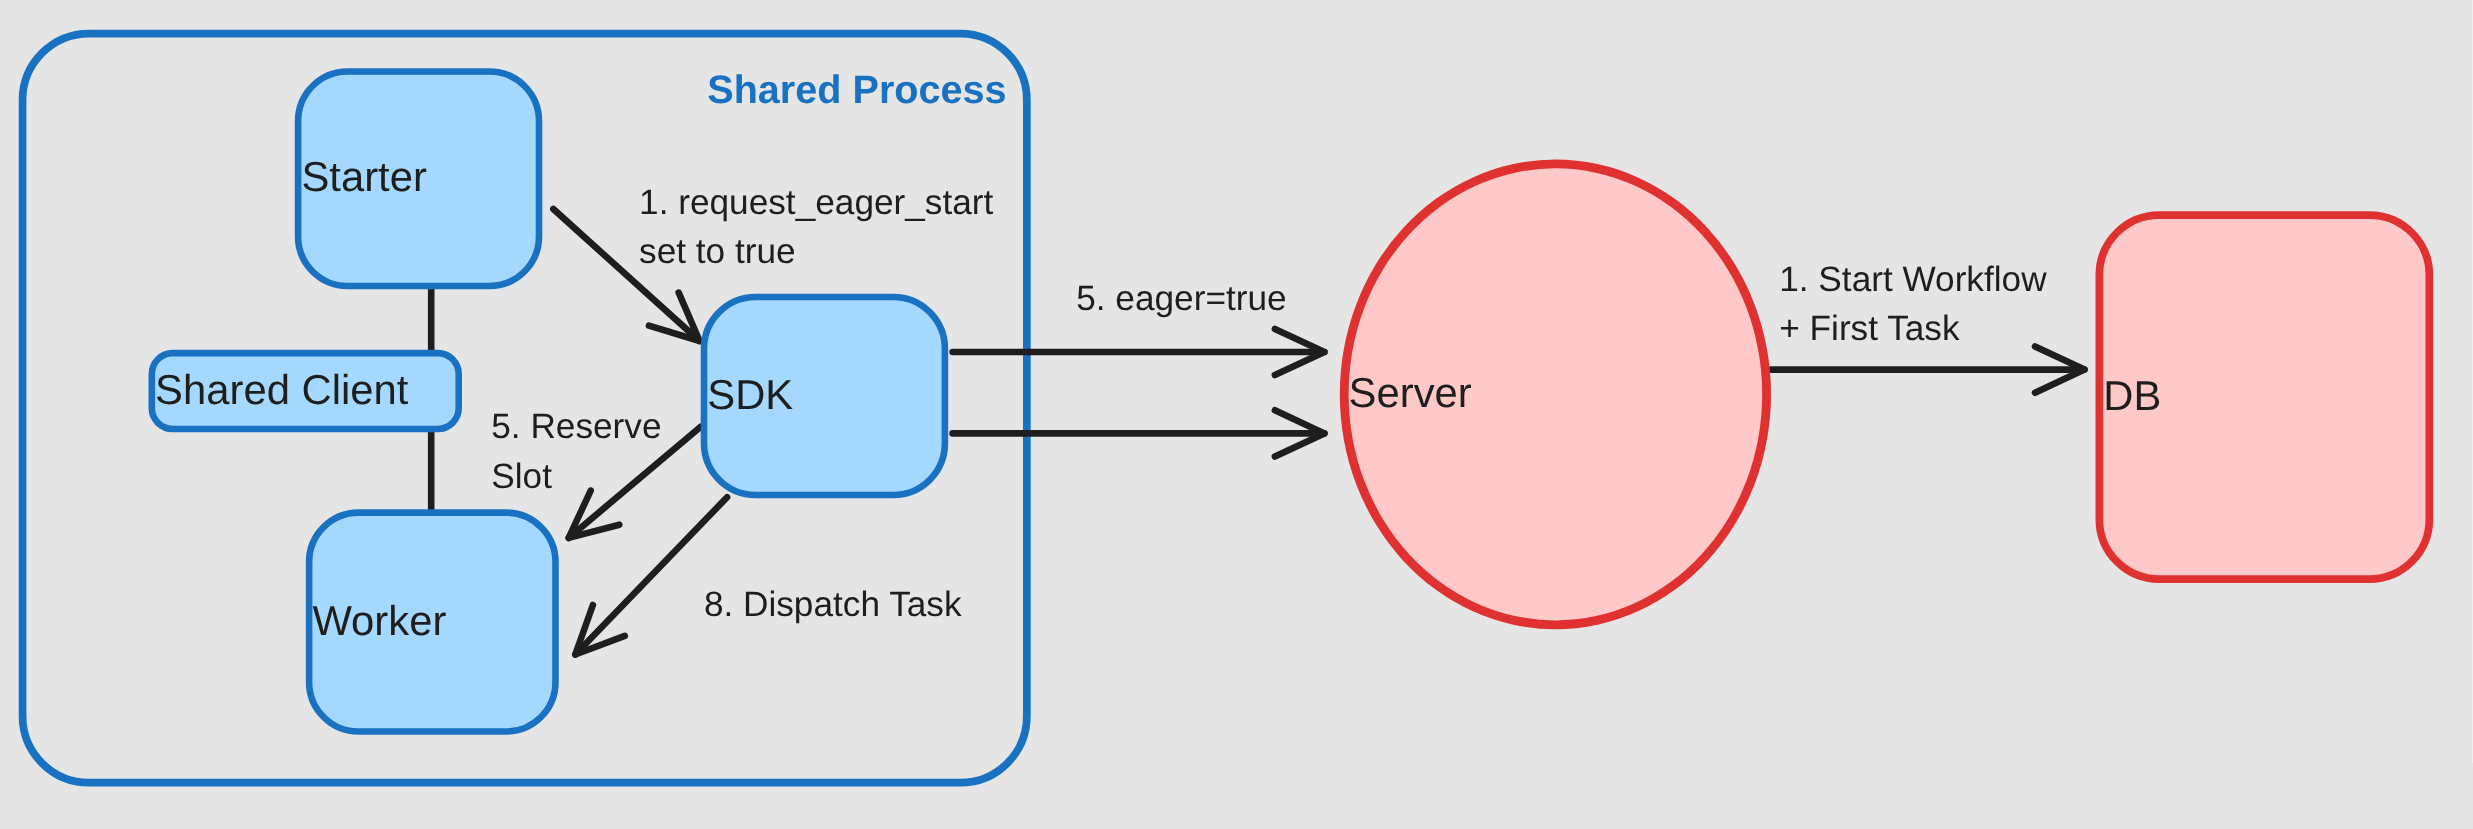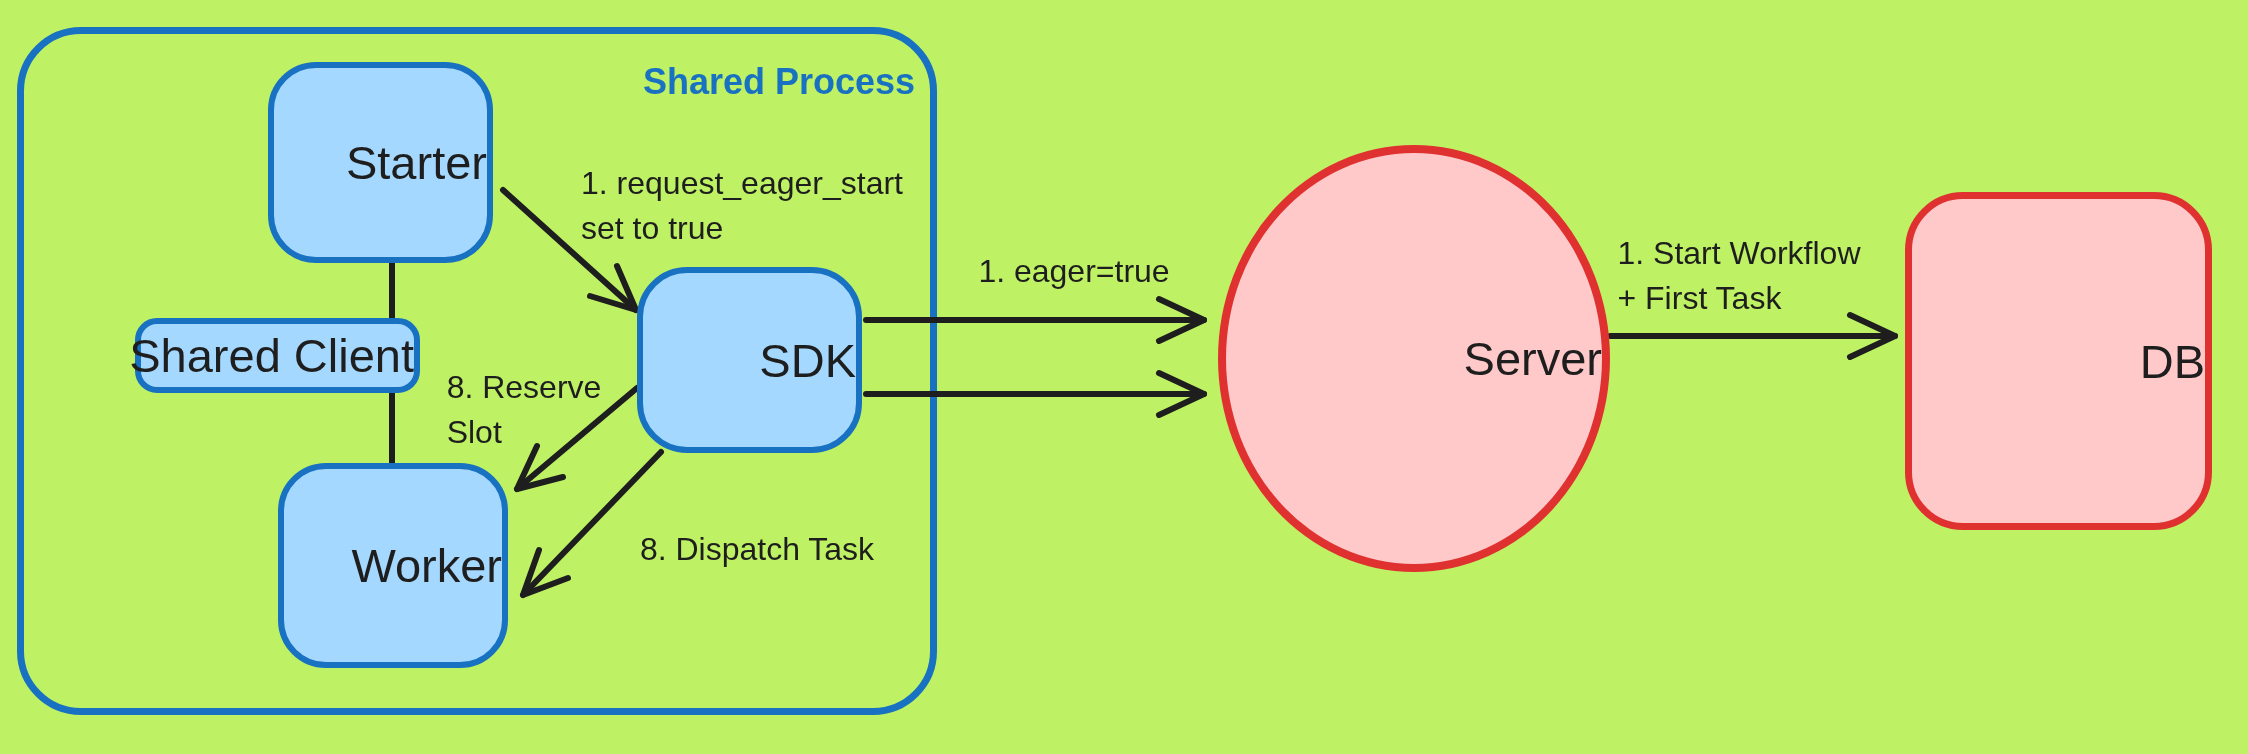--- a/index.html
+++ b/index.html
@@ -1,20 +1,20 @@
 <!DOCTYPE html>
 <html style="--blue_stroke: #1971c2; --blue_fill: #a5d8ff; --red_stroke: #e03131; --red_fill: #ffc9c9; --ink: #1e1e1e;"><head>
 <meta charset="utf-8">
 <style>
   html, body { margin: 0; padding: 0; background: #ffffff; }
   .stage {
     position: relative;
     width: 2248px;
     height: 754px;
-    background: #bef264;
+    background: #e5e5e5;
     font-family: "Liberation Sans", sans-serif;
     color: var(--ink, #1e1e1e);
     overflow: hidden;
   }
   .container-box {
     position: absolute;
     left: 17px; top: 27px;
     width: 920px; height: 688px;
     border: 7px solid var(--blue_stroke, #1971c2);
     border-radius: 64px;
@@ -28,25 +28,25 @@
     font-size: 36px;
     font-weight: bold;
     color: var(--blue_stroke, #1971c2);
     white-space: nowrap;
   }
   .node {
     position: absolute;
     box-sizing: border-box;
     display: flex;
     align-items: center;
-    justify-content: flex-end;
+    justify-content: flex-start;
     border: 6px solid var(--blue_stroke, #1971c2);
     background: var(--blue_fill, #a5d8ff);
     color: var(--ink, #1e1e1e);
-    font-size: 47px;
+    font-size: 38px;
     white-space: nowrap;
   }
   .node-starter  { left: 268px; top: 62px;  width: 225px; height: 201px; border-radius: 48px; }
   .node-shared-client { left: 135px; top: 318px; width: 285px; height: 75px; border-radius: 22px; }
   .node-worker   { left: 278px; top: 463px; width: 230px; height: 205px; border-radius: 48px; }
   .node-sdk      { left: 637px; top: 267px; width: 225px; height: 186px; border-radius: 50px; }
   .node-server {
     left: 1218px; top: 145px; width: 392px; height: 427px;
     border: 8px solid var(--red_stroke, #e03131);
     background: var(--red_fill, #ffc9c9);
@@ -150,24 +150,24 @@
   </div>
 
   <div class="node node-server">
     <span>Server</span>
   </div>
 
 
   <div class="annotation ann-request">1. request_eager_start
 set to true</div>
 
-  <div class="annotation ann-reserve">8. Reserve
+  <div class="annotation ann-reserve">5. Reserve
 Slot</div>
 
-  <div class="annotation ann-eager">1. eager=true</div>
+  <div class="annotation ann-eager">5. eager=true</div>
 
 
   <div class="annotation ann-start-wf">1. Start Workflow
 + First Task</div>
 
   <div class="annotation ann-dispatch">8. Dispatch Task</div>
 
 </div>
 
 </body></html>

